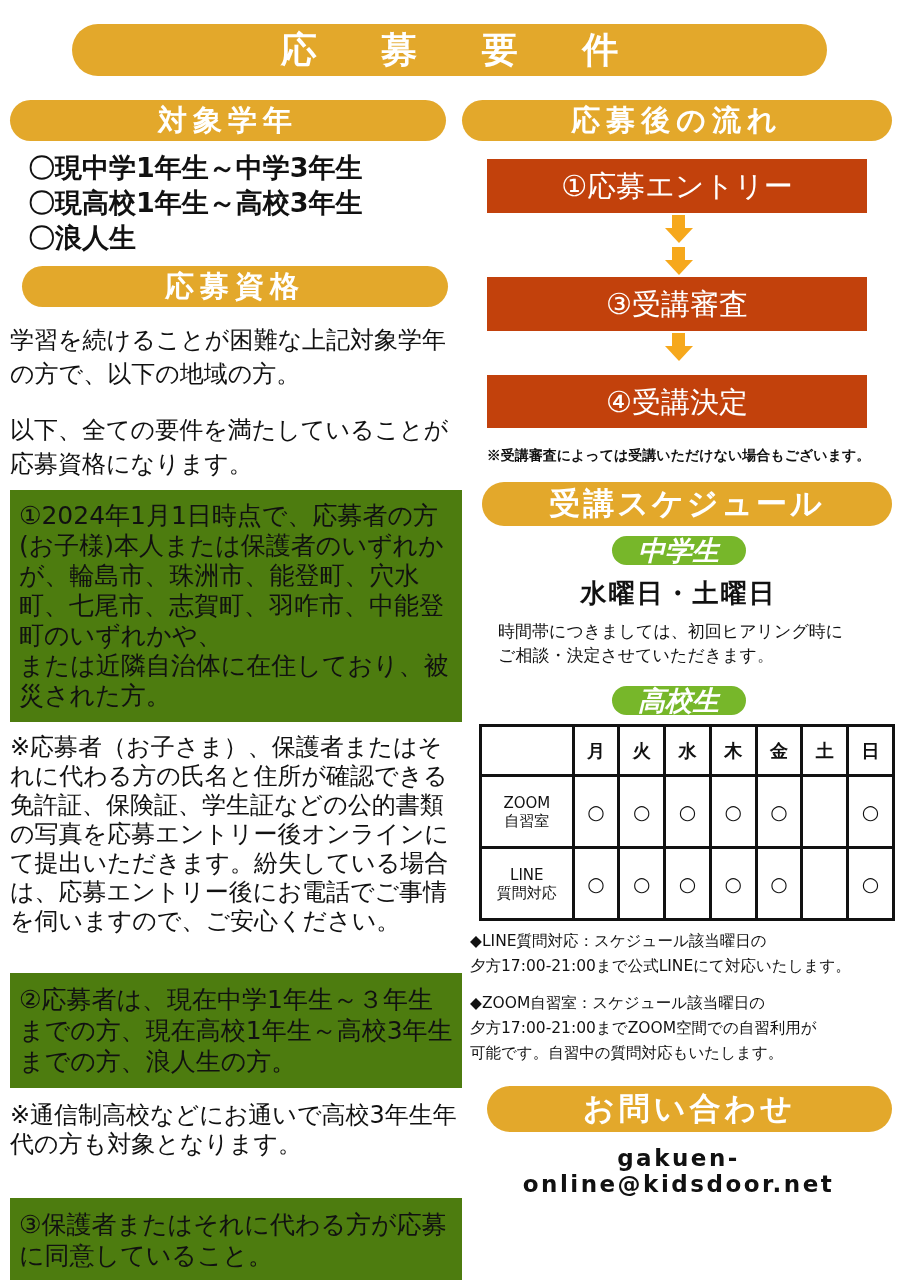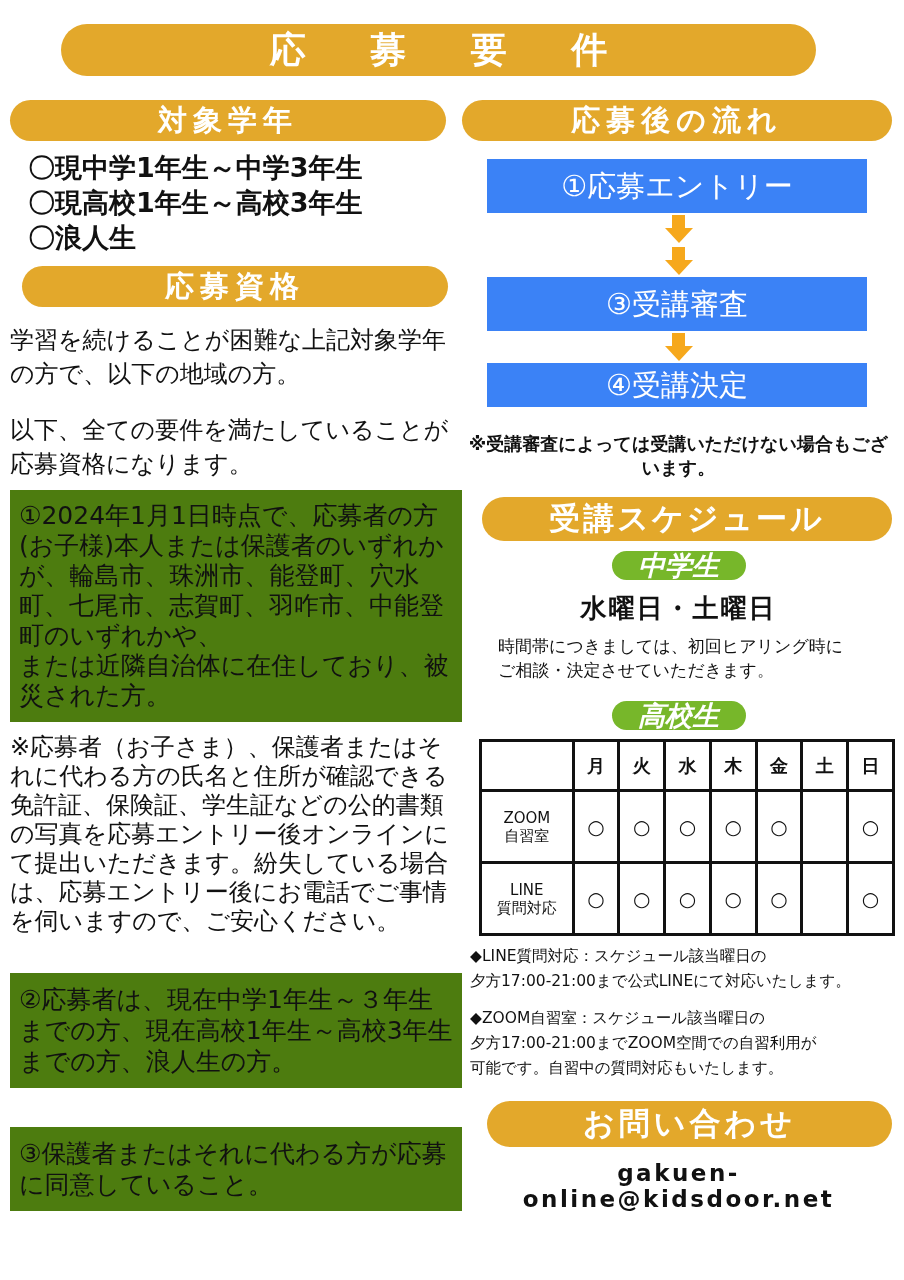--- a/index.html
+++ b/index.html
@@ -5,21 +5,21 @@
   * { margin:0; padding:0; box-sizing:border-box; }
   html,body { background:#ffffff; }
   body { font-family:"DejaVu Sans", sans-serif; color:#111; }
   .page { position:relative; width:904px; height:1280px; background:#fff; overflow:hidden; }
 
   .pre { white-space:pre-line; }
 
   
   .pill { background:#E3A82B; color:#fff; text-align:center; border-radius:26px;
           display:flex; align-items:center; justify-content:center; font-weight:600; }
-  .banner-top { position:absolute; left:61px; top:24px; width:755px; height:52px;
+  .banner-top { position:absolute; left:72px; top:24px; width:755px; height:52px;
                 font-size:36px; letter-spacing:26px; text-indent:26px; }
 
   
   .col-left  { position:absolute; left:10px;  top:100px; width:452px; }
   .col-right { position:absolute; left:462px; top:100px; width:433px; }
 
   .hdr { height:41px; font-size:29px; letter-spacing:6px; }
   .hdr-left { width:436px; }
   .hdr-right { width:430px; }
 
@@ -31,32 +31,32 @@
   .ybox { background:#4d7c0f; padding:11px 9px; font-size:25px; line-height:30px;
           font-weight:500; }
   .ybox1 { margin-top:9px; }
   .note { font-size:24px; line-height:29px; font-weight:500; }
   .note1 { margin-top:11px; }
   .ybox2 { margin-top:37px; line-height:31px; }
   .note2 { margin-top:13px; }
   .ybox3 { margin-top:39px; line-height:31px; }
 
   
-  .flow-step { background:#3b82f6; color:#fff; text-align:center; font-weight:500;
+  .flow-step { background:#c2410c; color:#fff; text-align:center; font-weight:500;
                width:380px; margin-left:25px; display:flex; align-items:center;
                justify-content:center; font-size:29px; line-height:40px; }
   .step1 { margin-top:18px; height:54px; }
   .step2 { height:122px; }
   .step3 { height:54px;text-align:center; }
-  .step4 { height:44px; }
+  .step4 { height:53px;margin-top:12px; }
   .flow-arrow { display:flex; flex-direction:column; align-items:center; padding:2px 0; }
   .flow-arrow .stem { width:13px; height:13px; background:#F6A81C; }
   .flow-arrow .head { width:0; height:0; border-left:14px solid transparent;
                       border-right:14px solid transparent; border-top:15px solid #F6A81C; }
-  .flow-note { margin-top:25px; font-size:18px; font-weight:600; text-align:center; }
+  .flow-note { margin-top:19px; font-size:14px; font-weight:600; text-align:center;font-family:Liberation Mono, monospace; }
 
   
   .hdr-sched { width:410px; margin:17px 0 0 20px; height:44px; font-size:31px; letter-spacing:3px; }
   .badge { background:#77B72A; color:#fff; border-radius:23px; width:134px; height:29px;
            margin:10px auto 0 auto; display:flex; align-items:center; justify-content:center;
            font-size:27px; font-weight:600;font-style:italic; }
   .badge-senior { margin-top:19px; }
   .days { margin-top:11px; text-align:center; font-size:26px; font-weight:600; letter-spacing:2px; }
   .hearing-note { margin:8px 0 0 36px; font-size:17px; line-height:24px; font-weight:500; }
 
@@ -97,20 +97,21 @@
     <p class="para">学習を続けることが困難な上記対象学年の方で、以下の地域の方。</p>
     <p class="para para2">以下、全ての要件を満たしていることが応募資格になります。</p>
 
     <div class="ybox ybox1 pre">①2024年1月1日時点で、応募者の方(お子様)本人または保護者のいずれかが、輪島市、珠洲市、能登町、穴水町、七尾市、志賀町、羽咋市、中能登町のいずれかや、
 または近隣自治体に在住しており、被災された方。</div>
 
     <p class="note note1">※応募者（お子さま）、保護者またはそれに代わる方の氏名と住所が確認できる免許証、保険証、学生証などの公的書類の写真を応募エントリー後オンラインにて提出いただきます。紛失している場合は、応募エントリー後にお電話でご事情を伺いますので、ご安心ください。</p>
 
     <div class="ybox ybox2">②応募者は、現在中学1年生～３年生までの方、現在高校1年生～高校3年生までの方、浪人生の方。</div>
 
+    <p class="note note2">※通信制高校などにお通いで高校3年生年代の方も対象となります。</p>
 
     <div class="ybox ybox3">③保護者またはそれに代わる方が応募に同意していること。</div>
 
   </div>
 
   <div class="col-right">
 
     <div class="pill hdr hdr-right">応募後の流れ</div>
 
     <div class="flow-step step1">①応募エントリー</div>

